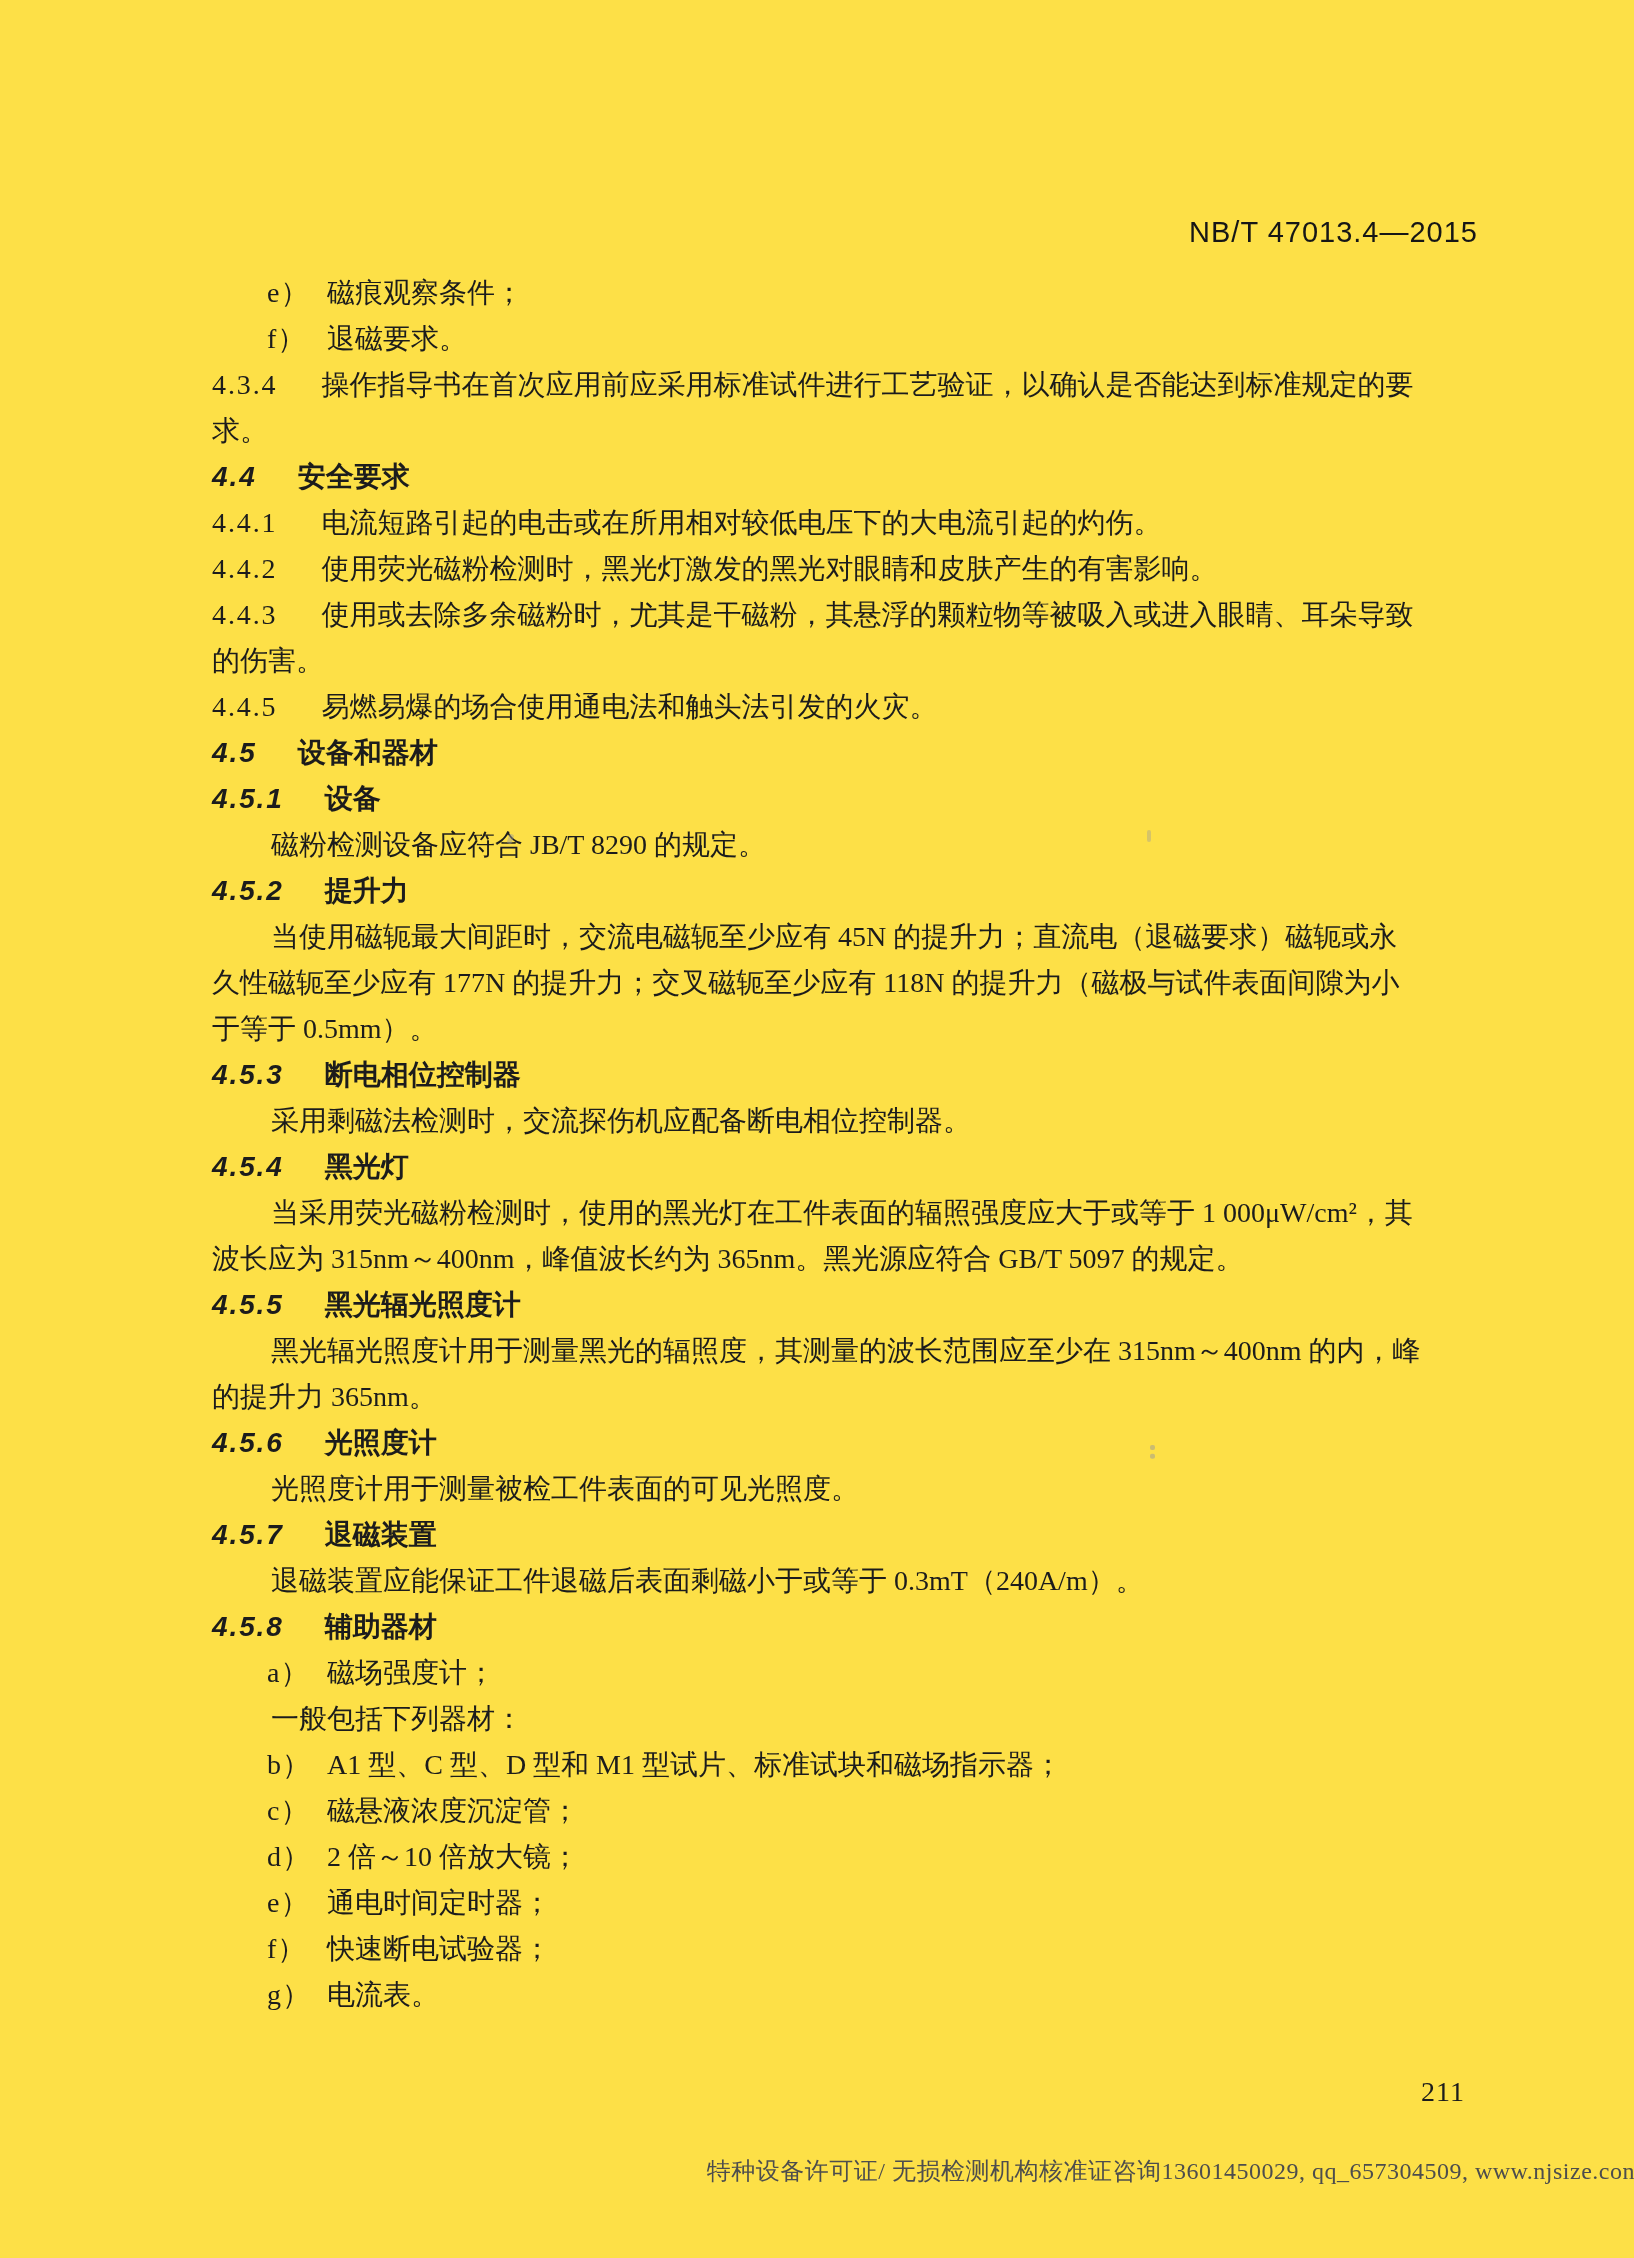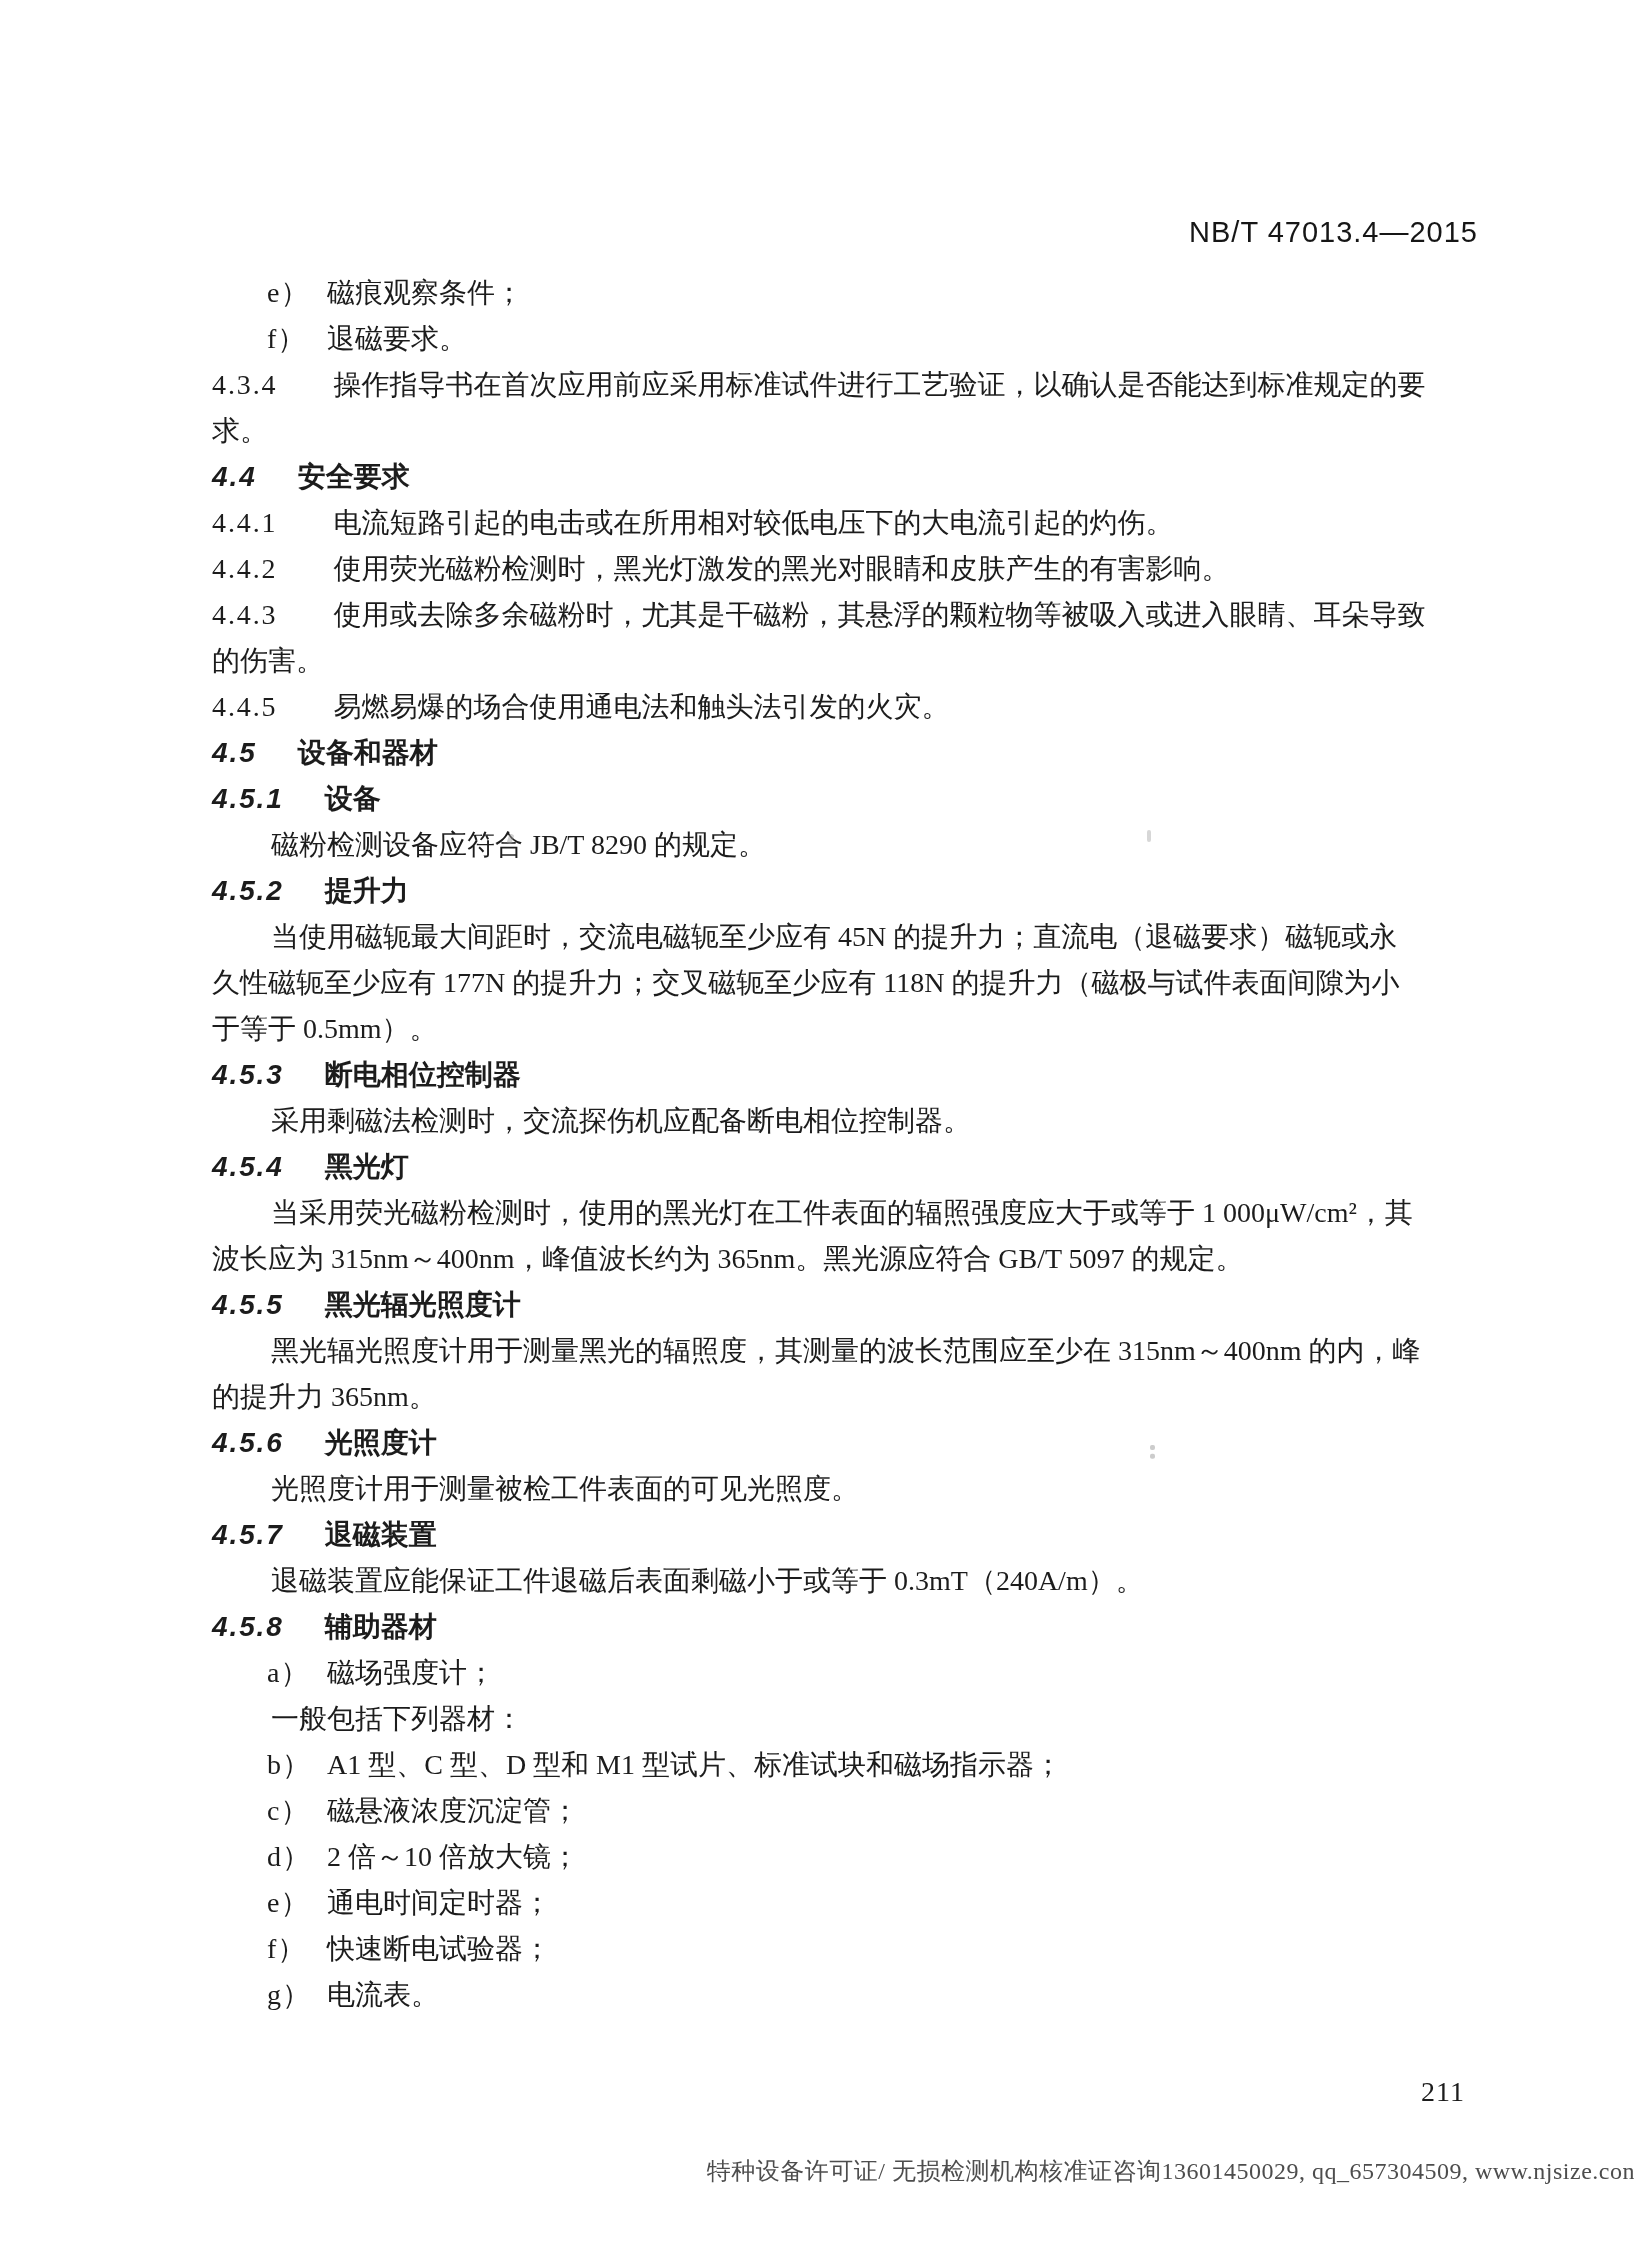--- a/index.html
+++ b/index.html
@@ -1,32 +1,32 @@
 <!DOCTYPE html>
 <html><head>
 <meta charset="utf-8">
 <style>
   html,body{margin:0;padding:0;background:#d8d8d8;}
   .page{
     position:relative;
     width:1635px;height:2258px;
-    background:#ffffff;
+    background:#fde047;
     color:#1c1c1c;
     font-family:"Liberation Serif","DejaVu Serif",serif;
     overflow:hidden;
   }
   .doc-header{
     position:absolute;top:216px;right:157px;
     font-size:29px;letter-spacing:1px;
     font-family:"Liberation Sans","DejaVu Sans",sans-serif;
     color:#161616;
   }
   .content{position:absolute;left:212px;top:270px;width:1284px;}
   .line{height:46px;line-height:46px;font-size:28px;white-space:nowrap;}
-  .line .num{display:inline-block;margin-right:56px;letter-spacing:1.9px;}
+  .line .num{display:inline-block;margin-right:44px;letter-spacing:1.9px;}
   .heading{font-family:"Liberation Sans","DejaVu Sans",sans-serif;font-weight:700;}
   .heading .num{margin-right:41px;font-style:italic;}
   .indent{padding-left:59px;}
   .item{padding-left:55px;}
   .item .label{display:inline-block;width:60px;letter-spacing:1px;}
   .page-num{position:absolute;top:2076px;right:170px;font-size:28px;letter-spacing:1px;}
   .footer-note{
     position:absolute;top:2155px;left:0;width:100%;
     text-align:right;font-size:24px;color:#4d4d4d;letter-spacing:0.5px;
   }

